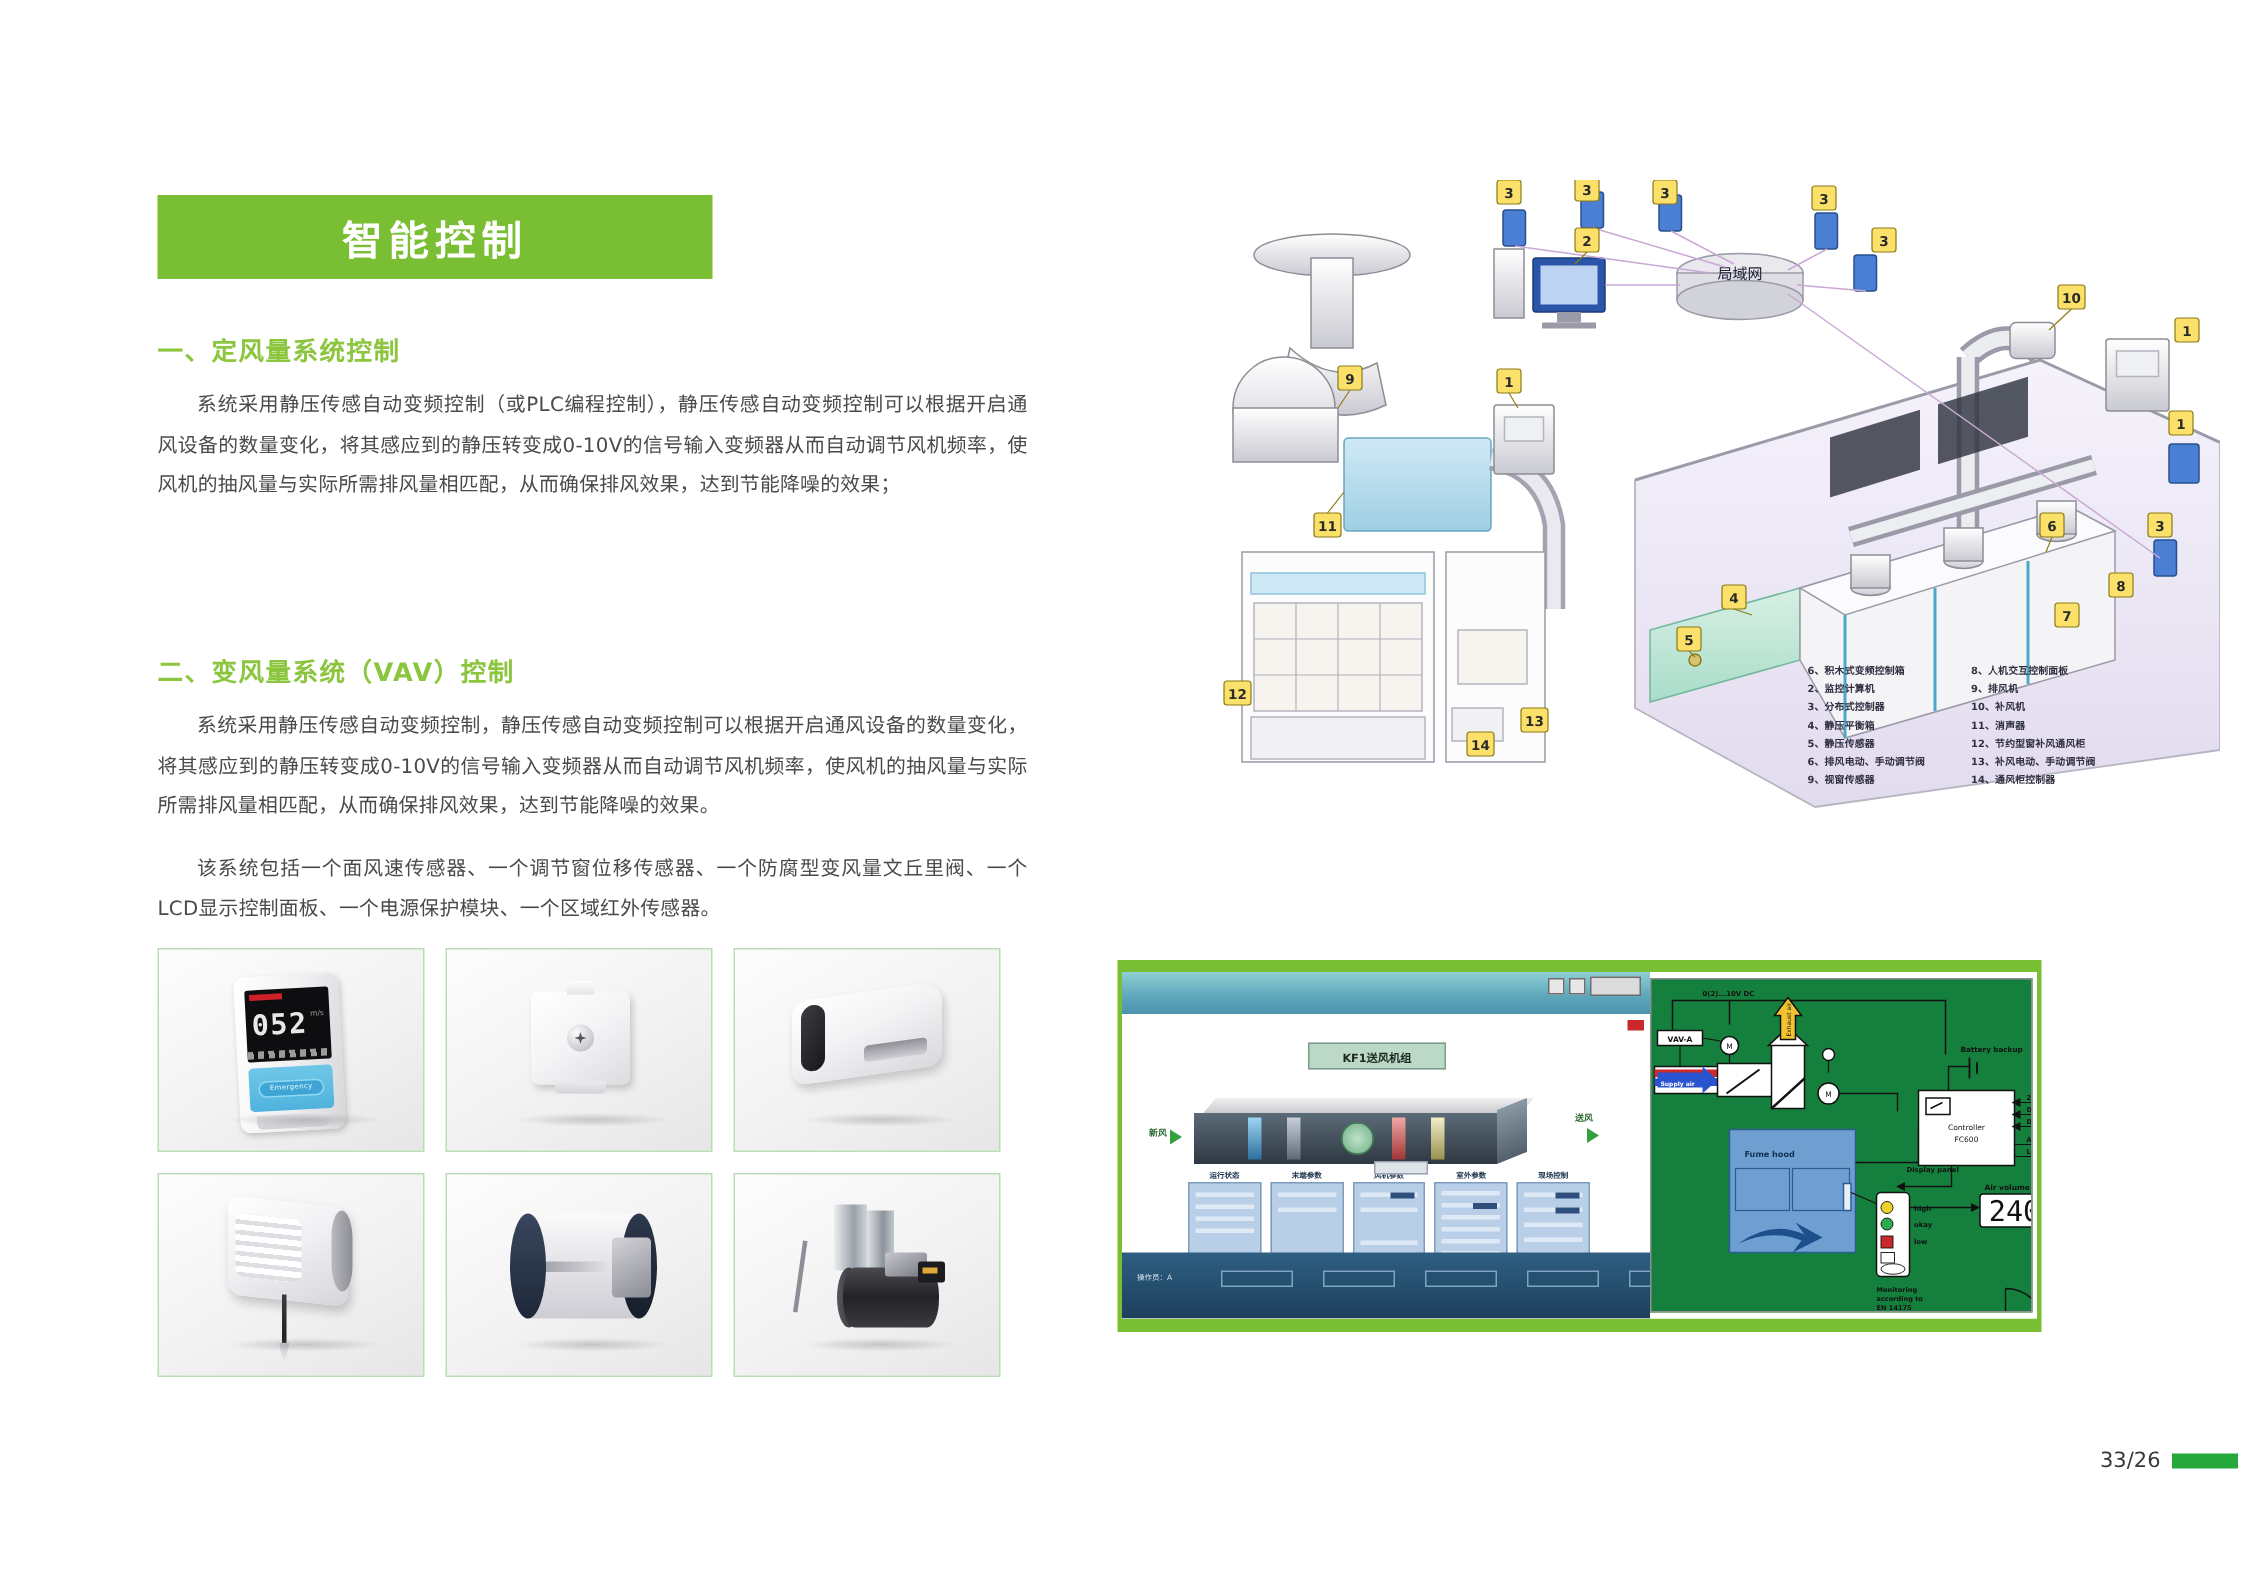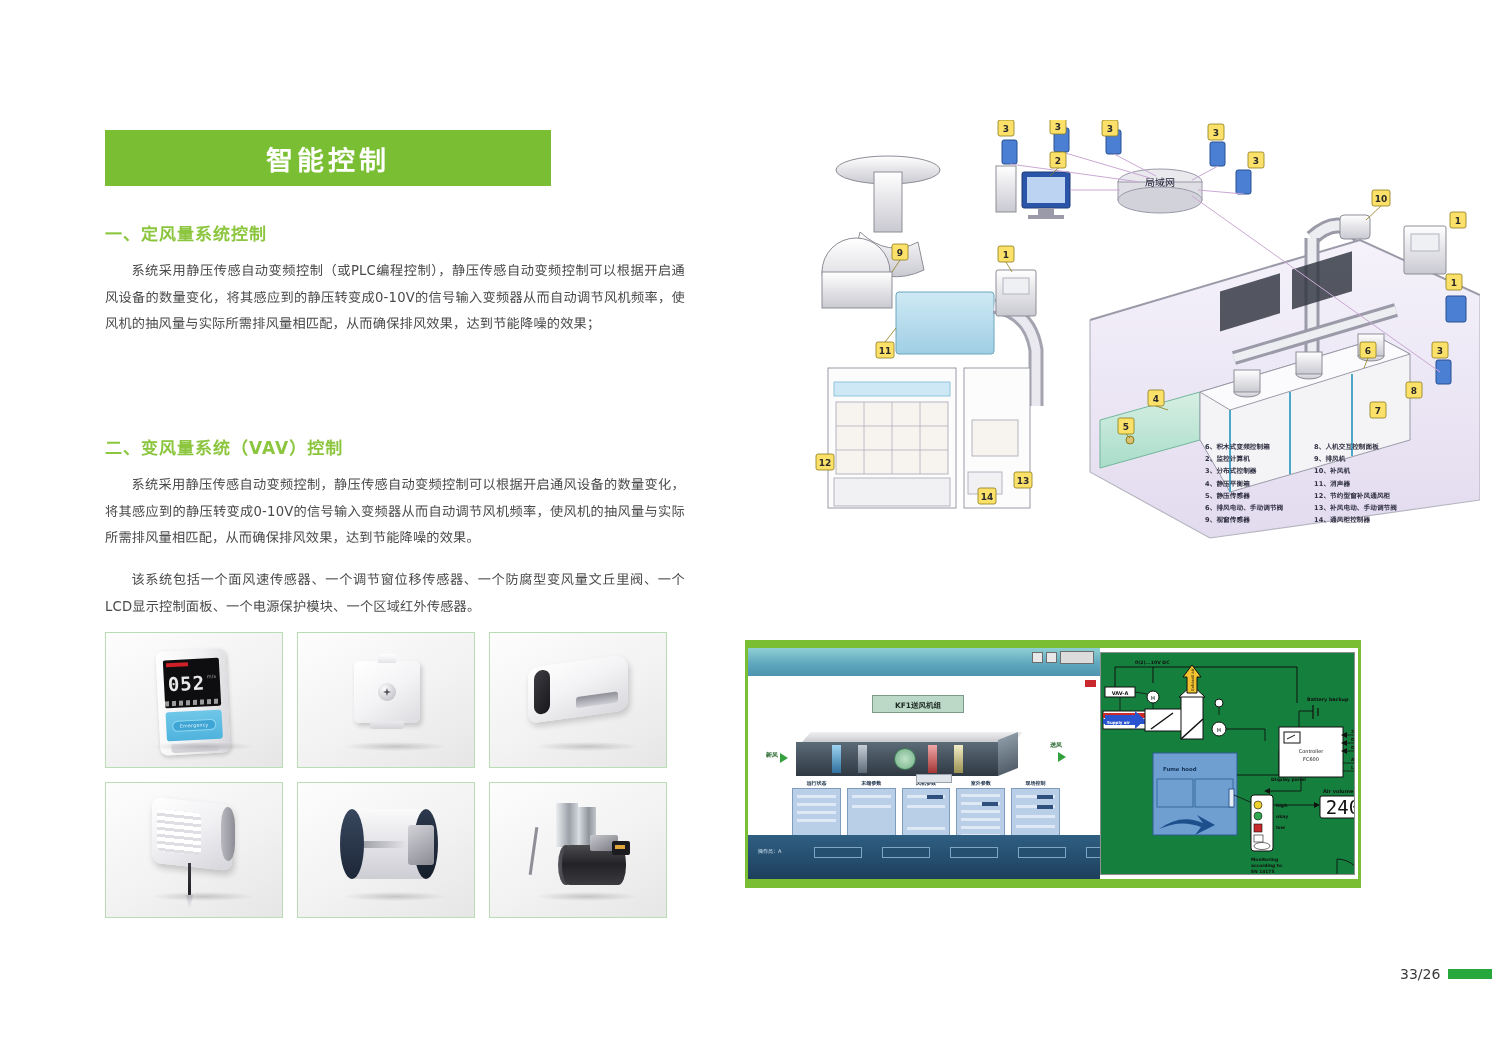--- a/index.html
+++ b/index.html
@@ -3,21 +3,21 @@
 <meta charset="utf-8">
 <title>智能控制</title>
 <style>
   *{box-sizing:border-box;margin:0;padding:0;}
   html,body{width:1500px;height:1061px;background:#ffffff;
     font-family:"DejaVu Sans","Liberation Sans",sans-serif;overflow:hidden;}
   .page{position:relative;width:1500px;height:1061px;background:#fff;}
 
   
   .left-col{position:absolute;left:105px;top:130px;width:580px;}
-  .title-bar{width:446px;height:56px;background:#7ABF33;
+  .title-bar{width:370px;height:56px;background:#7ABF33;
     display:flex;align-items:center;justify-content:center;}
   .title-bar span{color:#ffffff;font-size:27px;font-weight:bold;letter-spacing:4px;}
 
   .sec{margin-top:34px;}
   .sec-head{color:#8CC63F;font-size:17px;font-weight:bold;letter-spacing:1px;}
   .sec-body{margin-top:13px;color:#4a4a4a;font-size:13.2px;line-height:2.02;
     text-align:justify;letter-spacing:.2px;}
   .sec-body p{text-indent:2em;}
   .sec-body p + p{margin-top:15px;}
   #sec2{margin-top:96px;}

